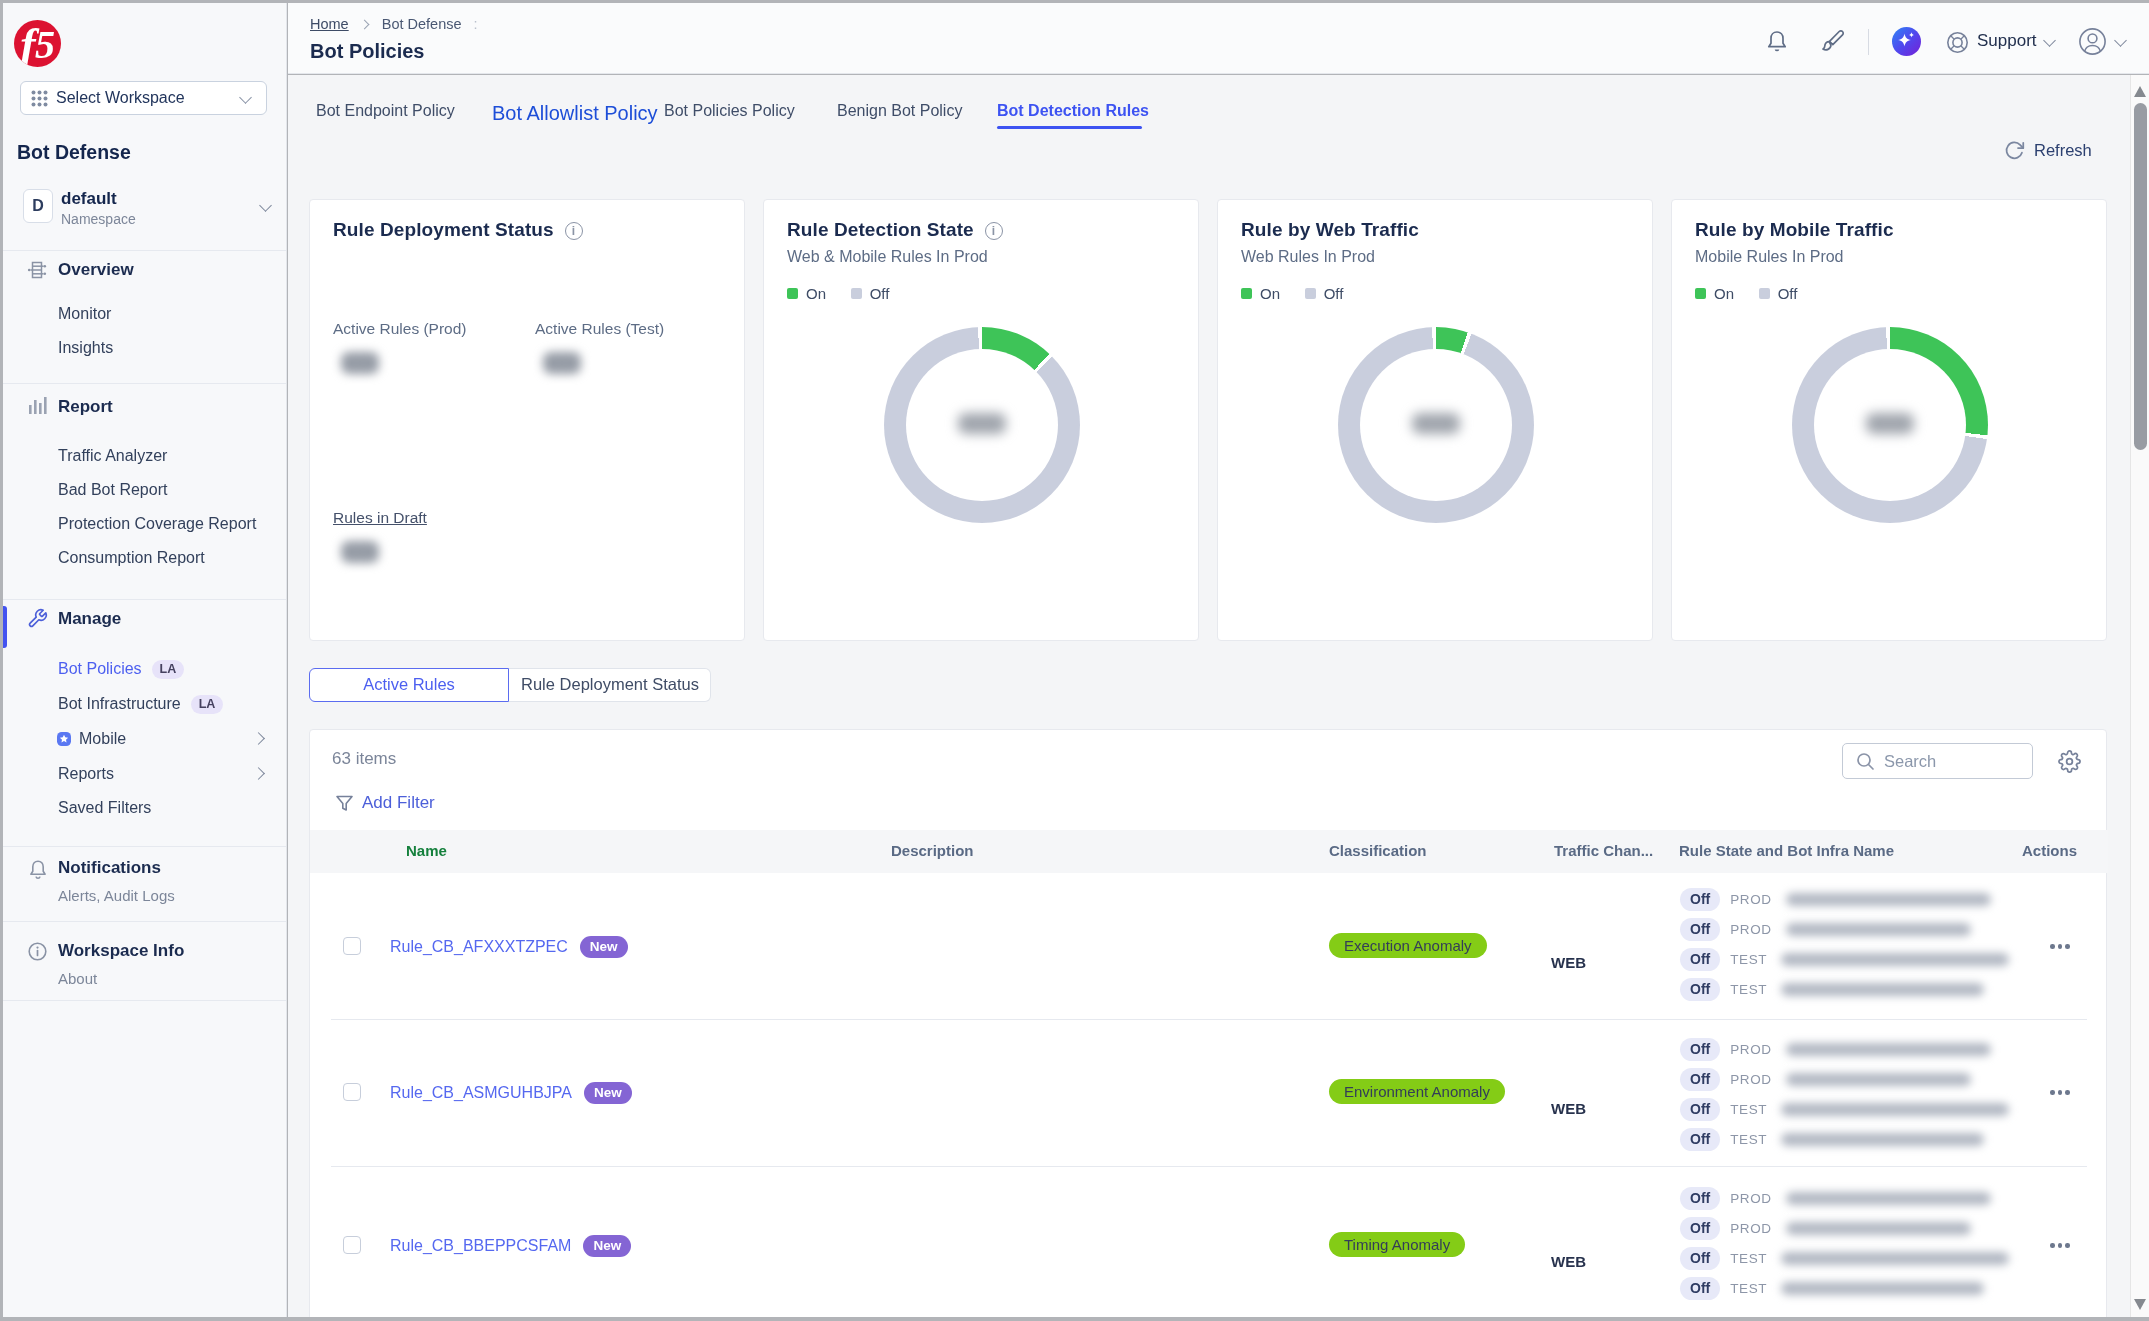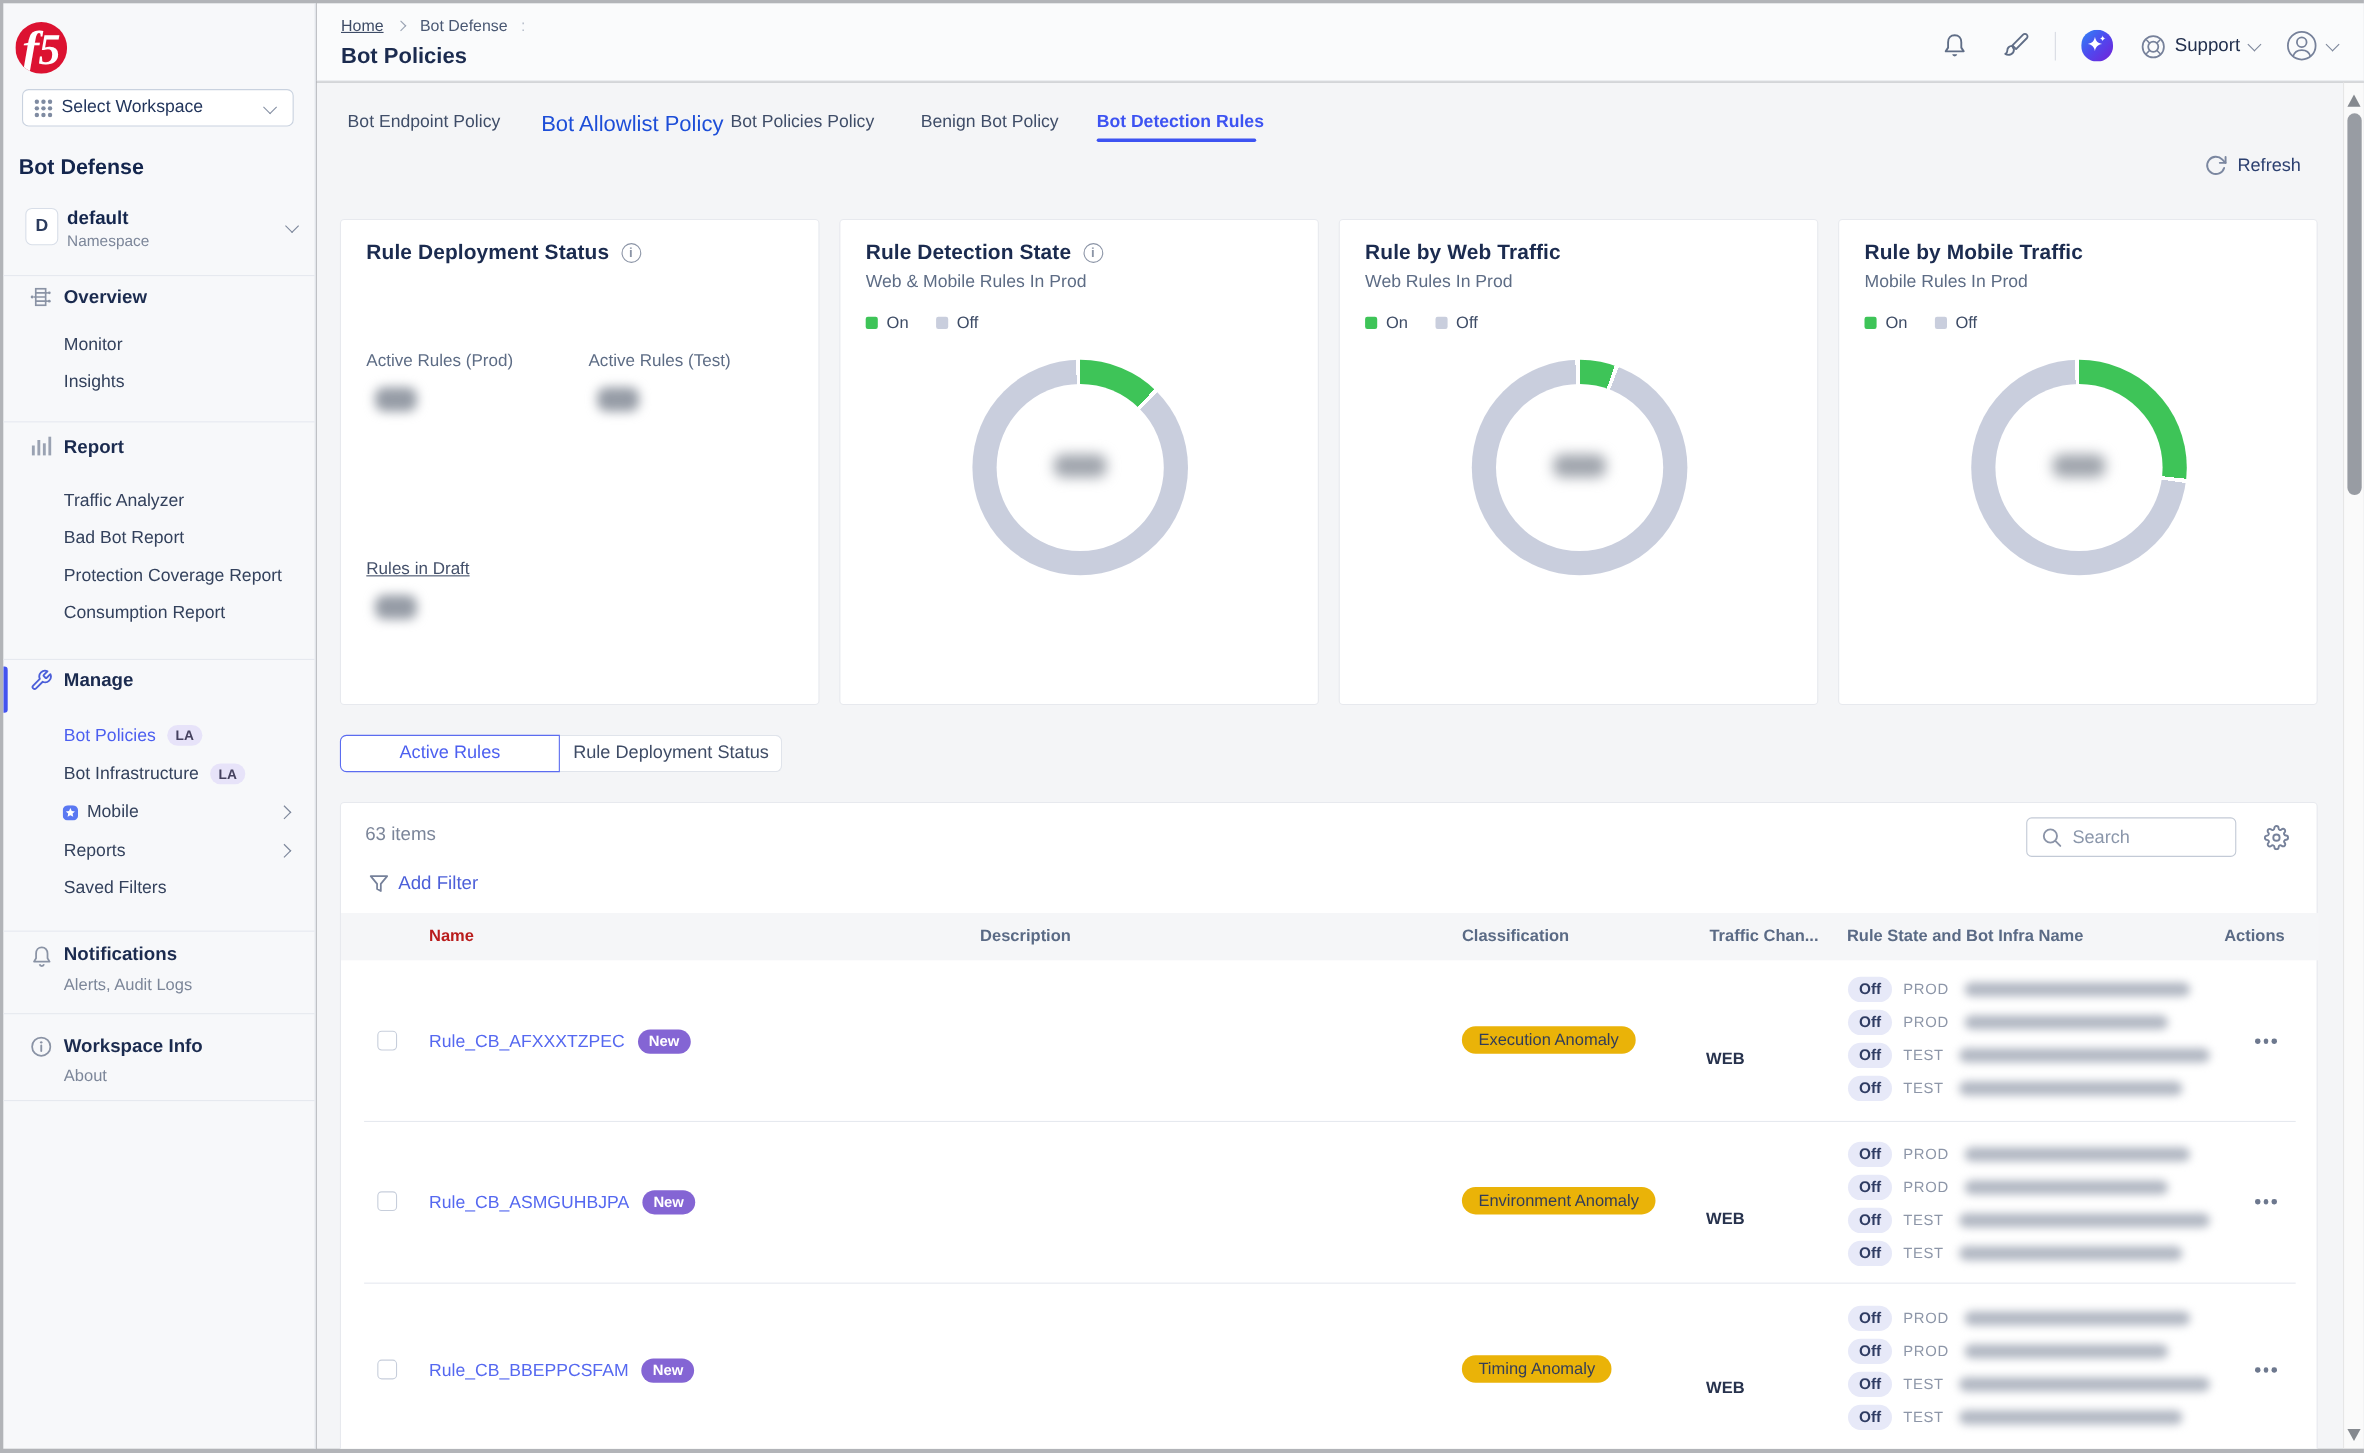--- a/index.html
+++ b/index.html
@@ -23,21 +23,21 @@
 .sitem { position:absolute; left:55px; font-size:16px; color:#33415c; }
 .shead { position:absolute; left:55px; font-size:17px; font-weight:700; color:#1b2b4f; }
 .la { display:inline-block; background:#e7e3f9; color:#45415f; font-size:12.5px; font-weight:700; border-radius:10px; padding:2.5px 8px; margin-left:10px; position:relative; top:-1px; }
 .chev { position:absolute; width:9px; height:9px; border-right:1.8px solid #7d879b; border-bottom:1.8px solid #7d879b; }
 .chev.r { transform:rotate(-45deg); }
 .chev.d { transform:rotate(45deg); }
 .offpill { display:inline-block; background:#e7e9f8; color:#2f3c63; font-weight:700; font-size:14px; border-radius:12px; padding:3px 10px 4px; }
 .envlab { display:inline-block; color:#8d96a8; font-size:13.5px; letter-spacing:.6px; margin-left:10px; }
 .nblob { display:inline-block; background:#b2b8c3; border-radius:7px; height:13px; filter:blur(4px); margin-left:14px; vertical-align:middle; }
 .rsline { position:absolute; left:1370px; height:24px; display:flex; align-items:center; }
-.clspill { position:absolute; left:1019px; background:#eab308; color:#333d58; font-size:15px; border-radius:13px; padding:4px 15px; }
+.clspill { position:absolute; left:1019px; background:#84cc16; color:#333d58; font-size:15px; border-radius:13px; padding:4px 15px; }
 .web { position:absolute; left:1241px; font-size:15px; font-weight:700; color:#27324d;margin-top:16px; }
 .dots { position:absolute; left:1740px; width:24px; height:6px; }
 .dots i { display:inline-block; width:4.5px; height:4.5px; border-radius:50%; background:#6d788e; margin-right:3px; vertical-align:top; }
 .cbx { position:absolute; left:33px; width:18px; height:18px; border:1.6px solid #c7cedb; border-radius:4px; background:#fff; }
 .rname { position:absolute; left:80px; font-size:16px; color:#5568f0; }
 .newb { display:inline-block; background:#8465d4; color:#fff; font-size:13.5px; font-weight:700; border-radius:11px; padding:3px 10px 4px; margin-left:12px; position:relative; top:-1px; }
 </style>
 </head>
 <body>
 <div class="abs" id="sidebar">
@@ -266,21 +266,21 @@
       <circle cx="12" cy="12" r="3"></circle>
       <path d="M19.4 15a1.65 1.65 0 0 0 .33 1.82l.06.06a2 2 0 0 1 0 2.83 2 2 0 0 1-2.83 0l-.06-.06a1.65 1.65 0 0 0-1.82-.33 1.65 1.65 0 0 0-1 1.51V21a2 2 0 0 1-2 2 2 2 0 0 1-2-2v-.09A1.65 1.65 0 0 0 9 19.4a1.65 1.65 0 0 0-1.82.33l-.06.06a2 2 0 0 1-2.83 0 2 2 0 0 1 0-2.83l.06-.06a1.65 1.65 0 0 0 .33-1.82 1.65 1.65 0 0 0-1.51-1H3a2 2 0 0 1-2-2 2 2 0 0 1 2-2h.09A1.65 1.65 0 0 0 4.6 9a1.65 1.65 0 0 0-.33-1.82l-.06-.06a2 2 0 0 1 0-2.83 2 2 0 0 1 2.83 0l.06.06a1.65 1.65 0 0 0 1.82.33H9a1.65 1.65 0 0 0 1-1.51V3a2 2 0 0 1 2-2 2 2 0 0 1 2 2v.09a1.65 1.65 0 0 0 1 1.51 1.65 1.65 0 0 0 1.82-.33l.06-.06a2 2 0 0 1 2.83 0 2 2 0 0 1 0 2.83l-.06.06a1.65 1.65 0 0 0-.33 1.82V9a1.65 1.65 0 0 0 1.51 1H21a2 2 0 0 1 2 2 2 2 0 0 1-2 2h-.09a1.65 1.65 0 0 0-1.51 1z"></path>
     </svg>
 
     <svg class="abs" style="left:25px;top:64px;" width="19" height="19" viewBox="0 0 19 19" fill="none" stroke="#76819a" stroke-width="1.6" stroke-linejoin="round">
       <path d="M2 2.5h15l-5.8 7v6.5l-3.4-1.8V9.5z"></path>
     </svg>
     <div class="abs" style="left:52px;top:63px;font-size:17px;color:#4c5fd9;">Add Filter</div>
 
     <div class="abs" style="left:0;top:100px;width:1798px;height:43px;background:#f5f6f8;"></div>
-    <div class="abs" style="left:80px;top:112px;font-size:15px;font-weight:700;color:#b91c1c;">Name</div>
+    <div class="abs" style="left:96px;top:112px;font-size:15px;font-weight:700;color:#15803d;">Name</div>
     <div class="abs" style="left:581px;top:112px;font-size:15px;font-weight:700;color:#5a6a85;">Description</div>
     <div class="abs" style="left:1019px;top:112px;font-size:15px;font-weight:700;color:#5a6a85;">Classification</div>
     <div class="abs" style="left:1244px;top:112px;font-size:15px;font-weight:700;color:#5a6a85;">Traffic Chan...</div>
     <div class="abs" style="left:1369px;top:112px;font-size:15px;font-weight:700;color:#5a6a85;">Rule State and Bot Infra Name</div>
     <div class="abs" style="left:1712px;top:112px;font-size:15px;font-weight:700;color:#5a6a85;">Actions</div>
 
     <div class="sep" style="left:21px;top:289px;width:1756px;"></div>
     <div class="sep" style="left:21px;top:436px;width:1756px;"></div>
 
     <div class="cbx" style="top:207px;"></div>

